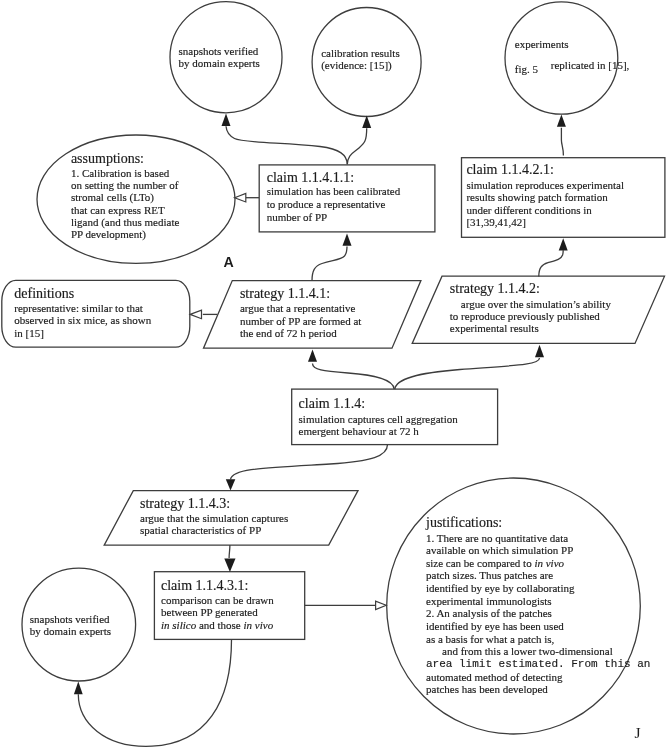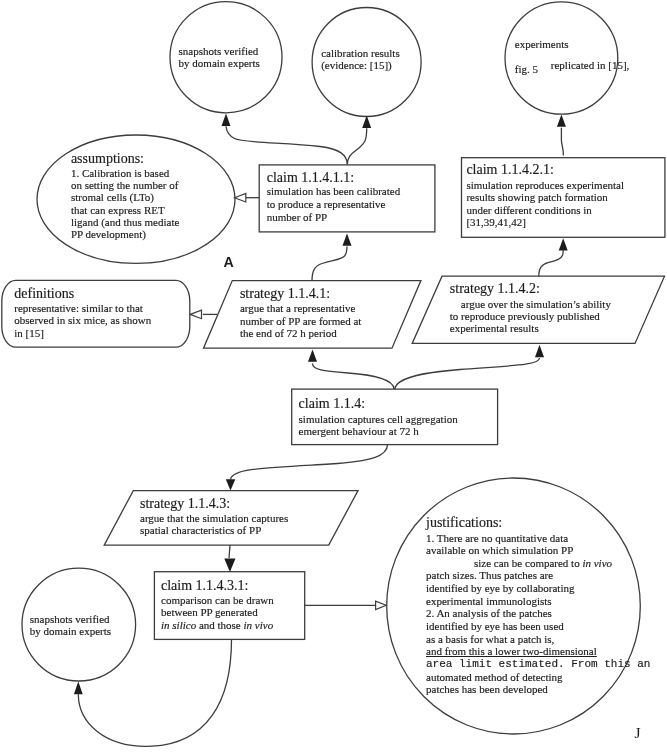--- a/index.html
+++ b/index.html
@@ -154,27 +154,27 @@
   <div class="tb bod" style="left:161px;top:618.5px;"><span class="ital">in silico</span><span> and those </span><span class="ital">in vivo</span></div>
 </div>
 <div class="tg">
   <div class="tb bod" style="left:29.8px;top:612.6px;">snapshots verified</div>
   <div class="tb bod" style="left:29.8px;top:625px;">by domain experts</div>
 </div>
 <div class="tg">
   <div class="tb ttl" style="left:426px;top:516.1px;">justifications:</div>
   <div class="tb bod" style="left:426px;top:531.6px;text-align:center;">1. There are no quantitative data</div>
   <div class="tb bod" style="left:426px;top:544.23px;">available on which simulation PP</div>
-  <div class="tb bod" style="left:426px;top:556.86px;margin-left:48px;"><span>size can be compared to </span><span class="ital">in vivo</span></div>
+  <div class="tb bod" style="left:426px;top:556.86px;"><span>size can be compared to </span><span class="ital">in vivo</span></div>
   <div class="tb bod" style="left:426px;top:569.49px;">patch sizes. Thus patches are</div>
   <div class="tb bod" style="left:426px;top:582.12px;">identified by eye by collaborating</div>
   <div class="tb bod" style="left:426px;top:594.75px;">experimental immunologists</div>
   <div class="tb bod" style="left:426px;top:607.38px;">2. An analysis of the patches</div>
   <div class="tb bod" style="left:426px;top:620.01px;">identified by eye has been used</div>
   <div class="tb bod" style="left:426px;top:632.64px;">as a basis for what a patch is,</div>
-  <div class="tb bod" style="left:426px;top:645.27px;text-decoration:underline;">and from this a lower two-dimensional</div>
+  <div class="tb bod" style="left:442px;top:645.27px;">and from this a lower two-dimensional</div>
   <div class="tb bod" style="left:426px;top:657.9px;font-family:Liberation Mono, monospace;">area limit estimated. From this an</div>
   <div class="tb bod" style="left:426px;top:670.53px;">automated method of detecting</div>
   <div class="tb bod" style="left:426px;top:683.16px;">patches has been developed</div>
 </div>
 <div class="tag-a" style="left:223.6px;top:255.3px;">A</div>
 <div class="tag-j" style="left:634.4px;top:724.5px;">J</div>
 </div>
 
 </body></html>

